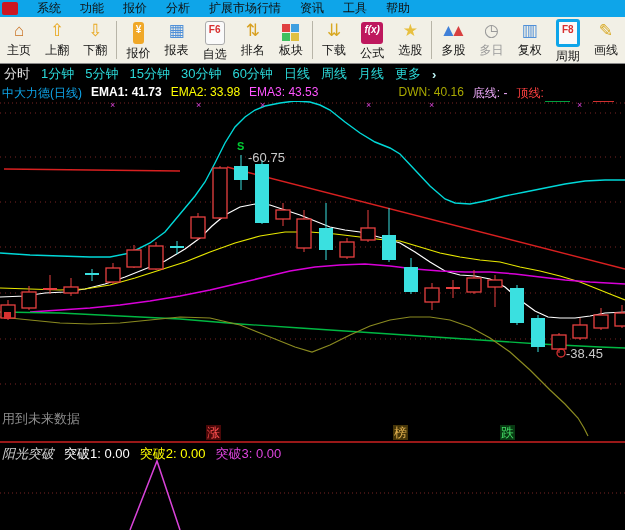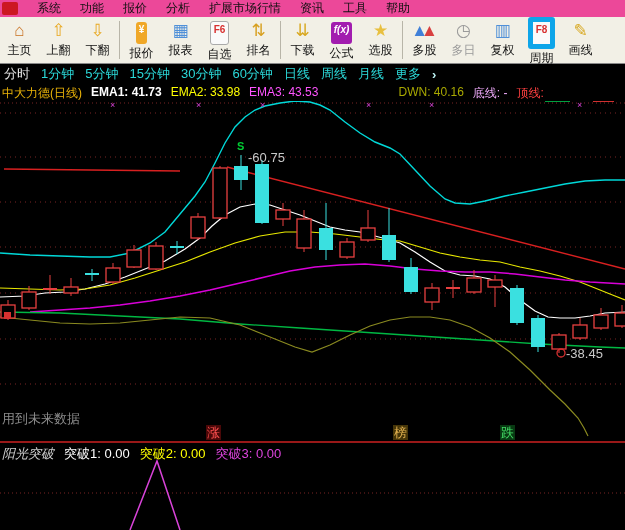--- a/index.html
+++ b/index.html
@@ -1,19 +1,19 @@
 <!DOCTYPE html>
 <html><head>
 <meta charset="utf-8">
 <style>
   html,body{margin:0;padding:0;background:#000;}
   body{width:625px;height:530px;overflow:hidden;position:relative;
        font-family:"Liberation Sans","DejaVu Sans",sans-serif;}
   
-  .menubar{position:absolute;left:0;top:0;width:625px;height:17px;background:#ec4899;
+  .menubar{position:absolute;left:0;top:0;width:625px;height:17px;background:#0ea5e9;
            display:flex;align-items:center;gap:19px;font-size:12px;color:#111;z-index:5;}
   .logo{width:16px;height:13px;background:#cc1722;border-radius:2px;margin-left:2px;flex:0 0 auto;}
   .menu-item{cursor:default;white-space:nowrap;}
   .toolbar{position:absolute;left:0;top:17px;width:625px;height:46px;background:#f2f0e6;
            border-bottom:1px solid #888;display:flex;align-items:stretch;z-index:5;}
   .tbtn{width:39px;display:flex;flex-direction:column;align-items:center;justify-content:center;
         font-size:12px;color:#111;gap:1px;}
   .tbtn .lbl{white-space:nowrap;}
   .tbtn .lbl.gray{color:#999;}
   .tsep{width:1px;background:#b8b5a8;margin:4px 2px;}
@@ -162,48 +162,59 @@
       <span class="lbl">报表</span>
     </div>
     <div class="tbtn">
       <span><span class="ic badge" style="background:#fafafa;color:#d83030;border:1px solid #aaa">F6</span></span>
       <span class="lbl">自选</span>
     </div>
     <div class="tbtn">
       <span><span class="ic" style="color:#d8a020">⇅</span></span>
       <span class="lbl">排名</span>
     </div>
+    <div class="tbtn">
+      <span>
+        <span class="grid4">
+          <span style="background:#e04040"></span>
+          <span style="background:#40a0e0"></span>
+          <span style="background:#40c060"></span>
+          <span style="background:#e0c040"></span>
+        </span>
+      </span>
+      <span class="lbl">板块</span>
+    </div>
     <div class="tsep"></div>
     <div class="tbtn">
       <span><span class="ic" style="color:#d8a820">⇊</span></span>
       <span class="lbl">下载</span>
     </div>
     <div class="tbtn">
-      <span><span class="ic badge" style="background:#a21caf;color:#fff;font-style:italic">f(x)</span></span>
+      <span><span class="ic badge" style="background:#be185d;color:#fff;font-style:italic">f(x)</span></span>
       <span class="lbl">公式</span>
     </div>
     <div class="tbtn">
       <span><span class="ic" style="color:#e8c040">★</span></span>
       <span class="lbl">选股</span>
     </div>
     <div class="tsep"></div>
     <div class="tbtn">
       <span><span class="ic"><span style="color:#4080d8">▲</span><span style="color:#d84040;margin-left:-7px">▲</span></span></span>
       <span class="lbl">多股</span>
     </div>
     <div class="tbtn">
       <span><span class="ic" style="color:#9a9a9a">◷</span></span>
       <span class="lbl gray">多日</span>
     </div>
     <div class="tbtn">
       <span><span class="ic" style="color:#5090d8">▥</span></span>
       <span class="lbl">复权</span>
     </div>
     <div class="tbtn">
-      <span><span class="ic badge" style="background:#fafafa;color:#d83030;border:5px solid #0ea5e9">F8</span></span>
+      <span><span class="ic badge" style="background:#fafafa;color:#d83030;border:3px solid #0ea5e9">F8</span></span>
       <span class="lbl">周期</span>
     </div>
     <div class="tbtn">
       <span><span class="ic" style="color:#d8a820">✎</span></span>
       <span class="lbl">画线</span>
     </div>
   </div>
 <div class="periodbar">
     <span class="ptab active">分时</span>
     <span class="ptab">1分钟</span>
@@ -211,21 +222,21 @@
     <span class="ptab">15分钟</span>
     <span class="ptab">30分钟</span>
     <span class="ptab">60分钟</span>
     <span class="ptab">日线</span>
     <span class="ptab">周线</span>
     <span class="ptab">月线</span>
     <span class="ptab">更多</span>
     <span class="parrow">›</span>
   </div>
 <div class="chartheader">
-    <span style="color: #eab308; text-align: center;">中大力德(日线)</span>
+    <span style="color: #0ea5e9; text-align: center;">中大力德(日线)</span>
     <span style="color: rgb(255, 255, 255); font-weight: bold;">EMA1: 41.73</span>
     <span style="color: rgb(255, 255, 0);">EMA2: 33.98</span>
     <span style="color: rgb(255, 84, 255);">EMA3: 43.53</span>
     <span style="color: rgb(0, 224, 224); margin-top: 37px;">UPR: 43.99</span>
     <span style="color: rgb(168, 168, 0);">DWN: 40.16</span>
     <span style="color: #f0abfc;">底线: -</span>
     <span style="color: rgb(255, 64, 64);">顶线:</span>
   </div>
 
 <div id="overlays">

